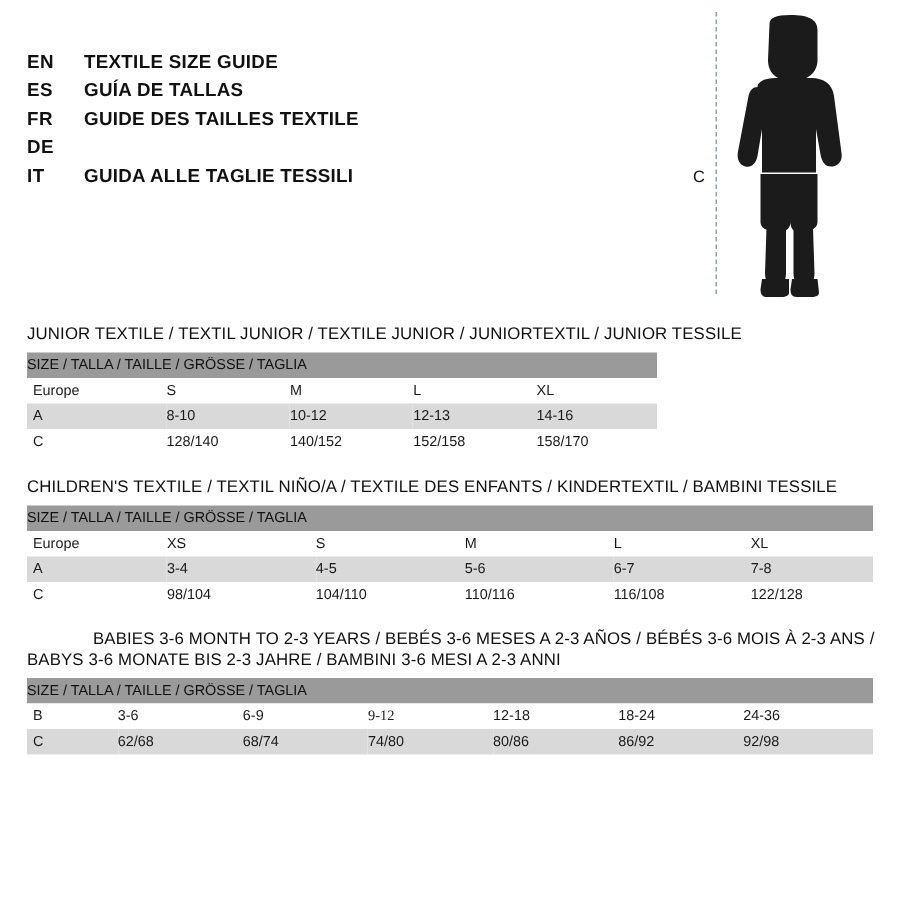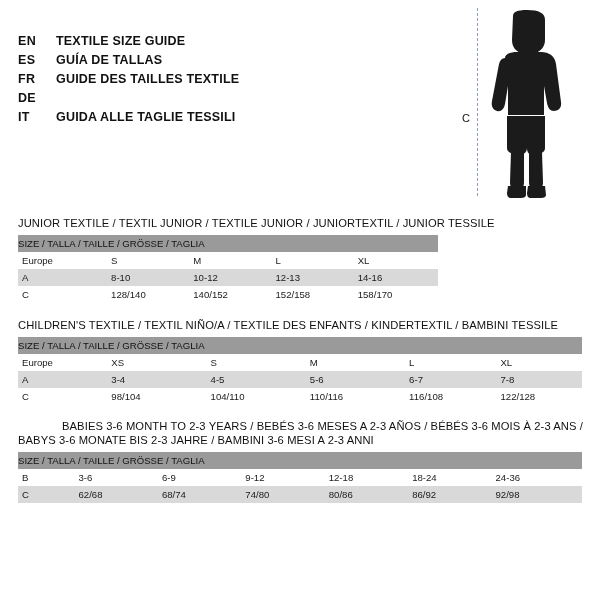--- a/index.html
+++ b/index.html
@@ -255,21 +255,21 @@
   <div class="section-title two-line" style="left:18px; top:433px;">BABYS 3-6 MONATE BIS 2-3 JAHRE / BAMBINI 3-6 MESI A 2-3 ANNI</div>
   <table class="size-table" style="left:18px; top:452px; width:564px;">
     <tbody>
         <tr class="band">
       <td colspan="7">SIZE / TALLA / TAILLE / GRÖSSE / TAGLIA</td>
     </tr>
     <tr class="row-white">
       <td class="cell-pad" style="width:57px;">B</td>
       <td style="width:84px;">3-6</td>
       <td style="width:84px;">6-9</td>
-      <td style="width:84px;">9-12</td>
+      <td style="width:84px;font-family:Liberation Serif, serif;">9-12</td>
       <td style="width:84px;margin-left:46px;">12-18</td>
       <td style="width:84px;">18-24</td>
       <td style="width:87px;">24-36</td>
     </tr>
     <tr class="row-alt-gray">
       <td class="cell-pad">C</td>
       <td>62/68</td>
       <td>68/74</td>
       <td>74/80</td>
       <td>80/86</td>

